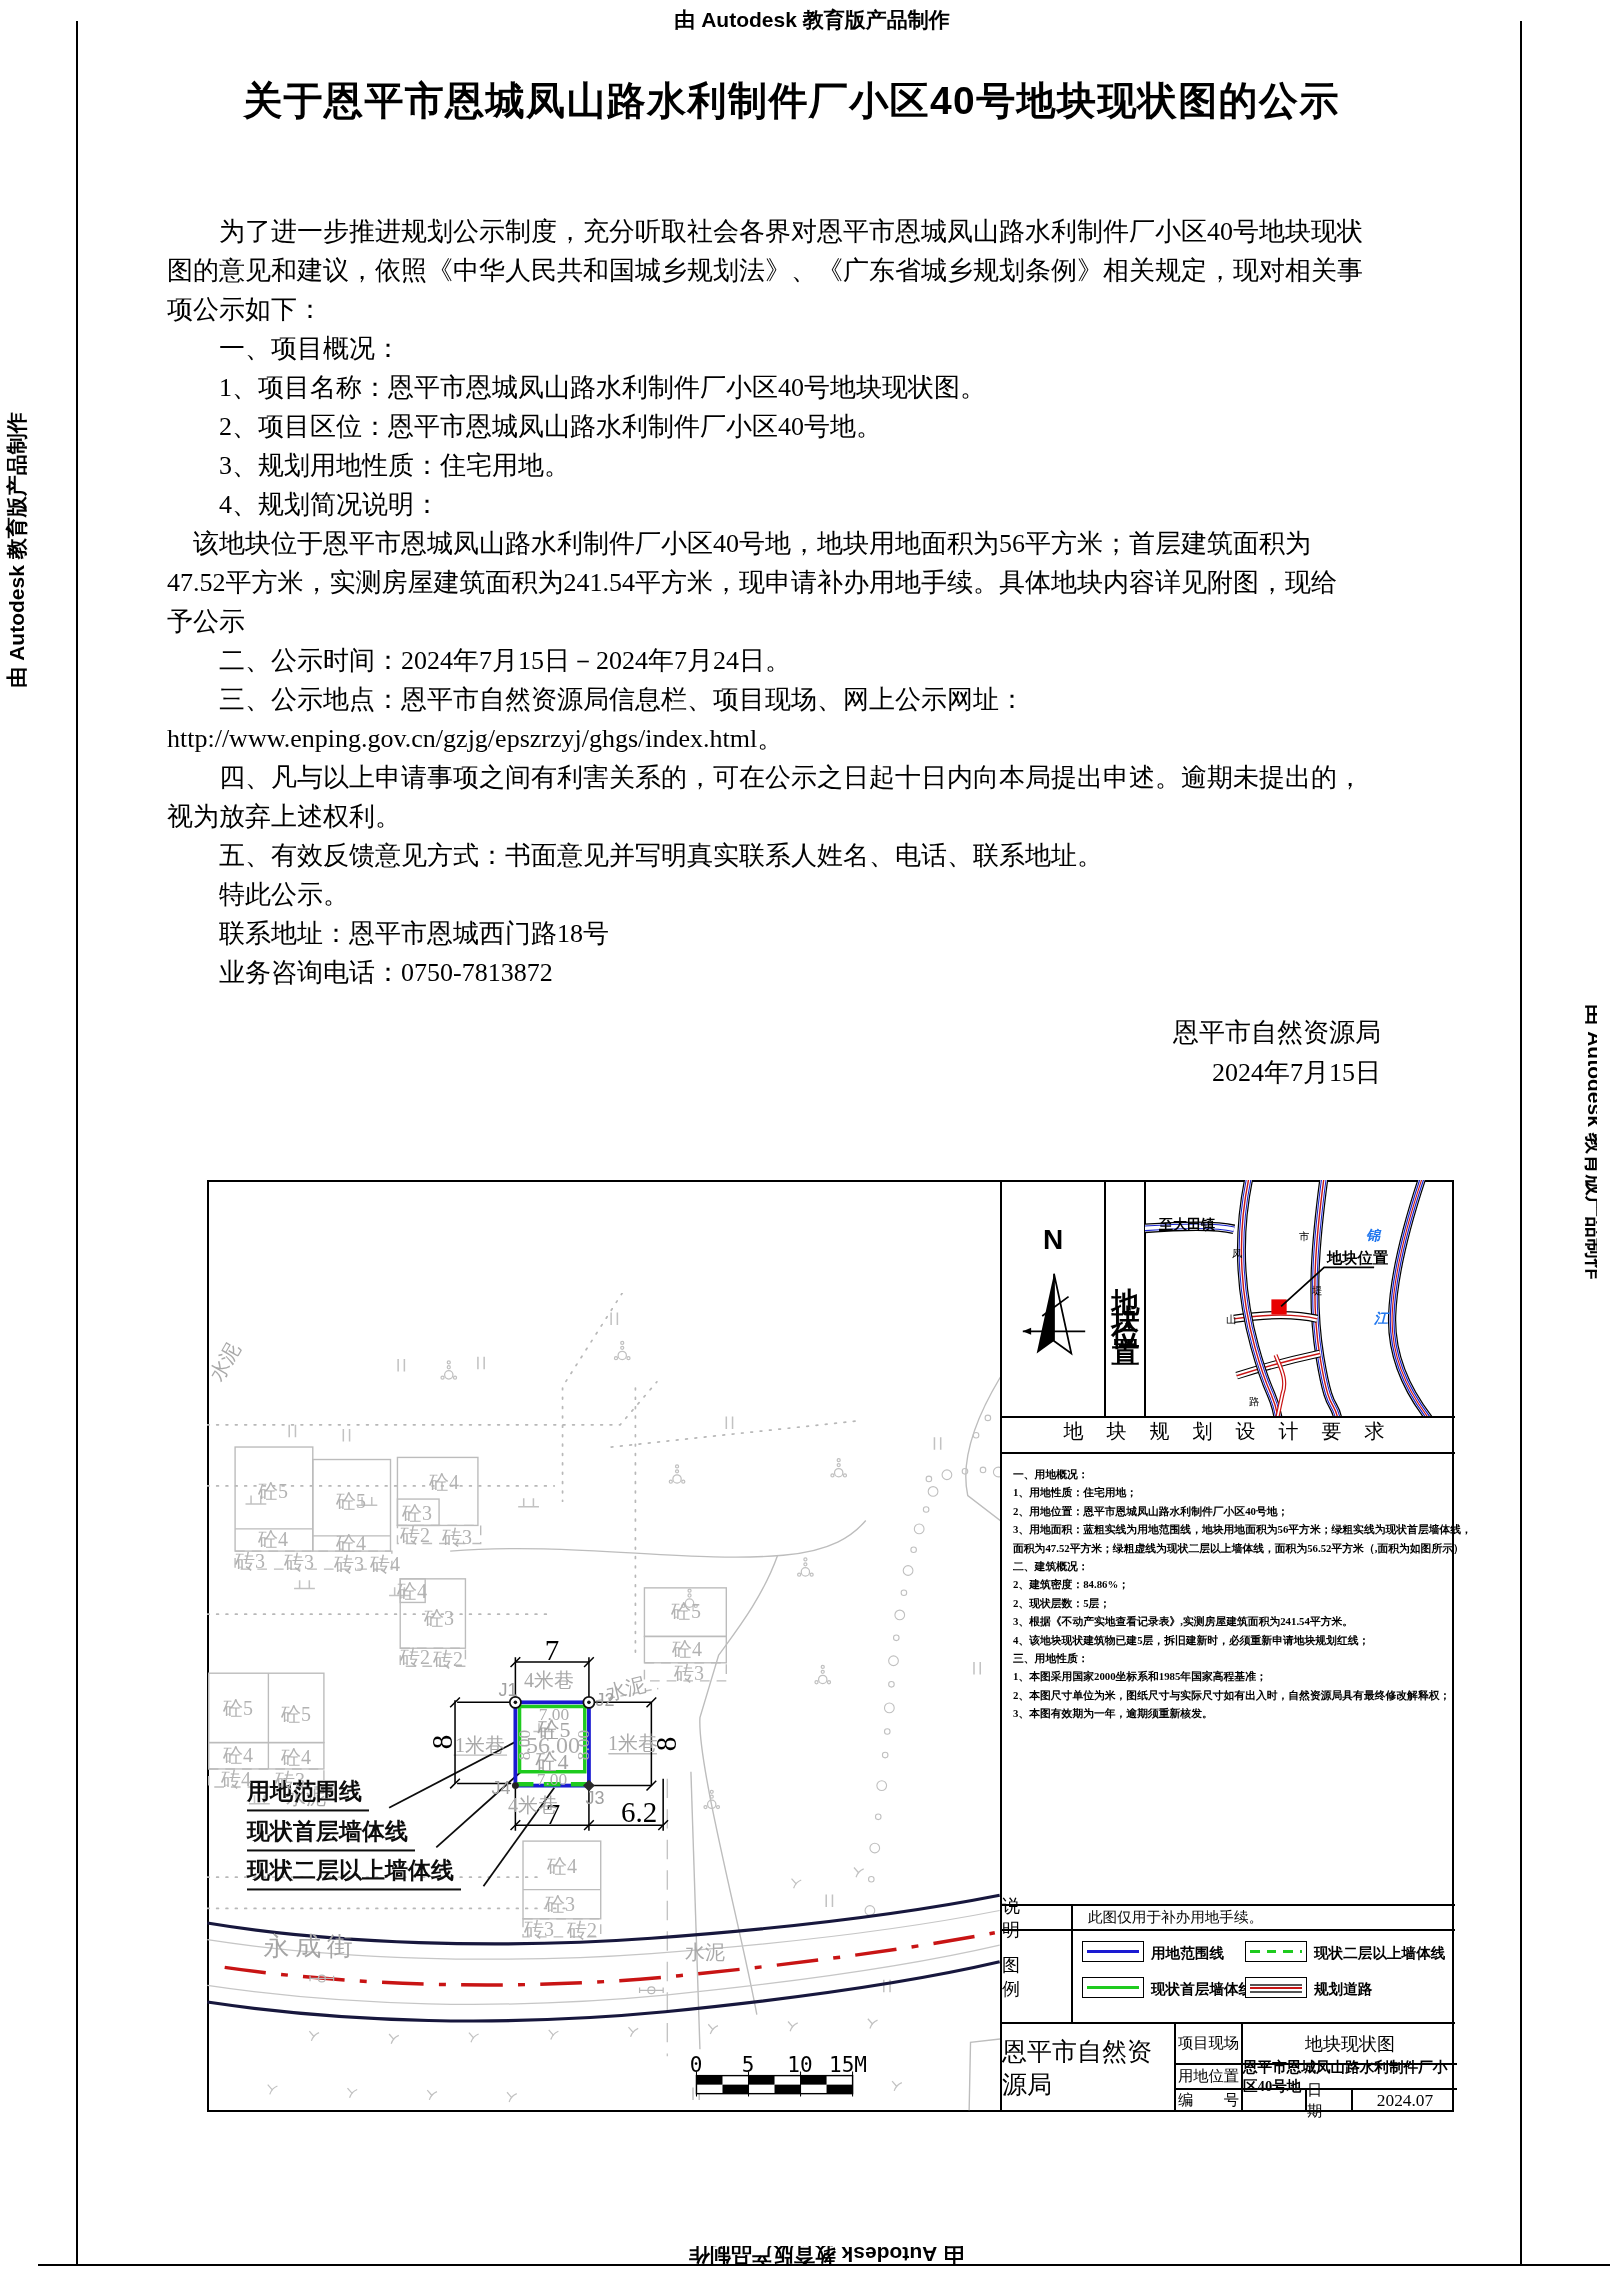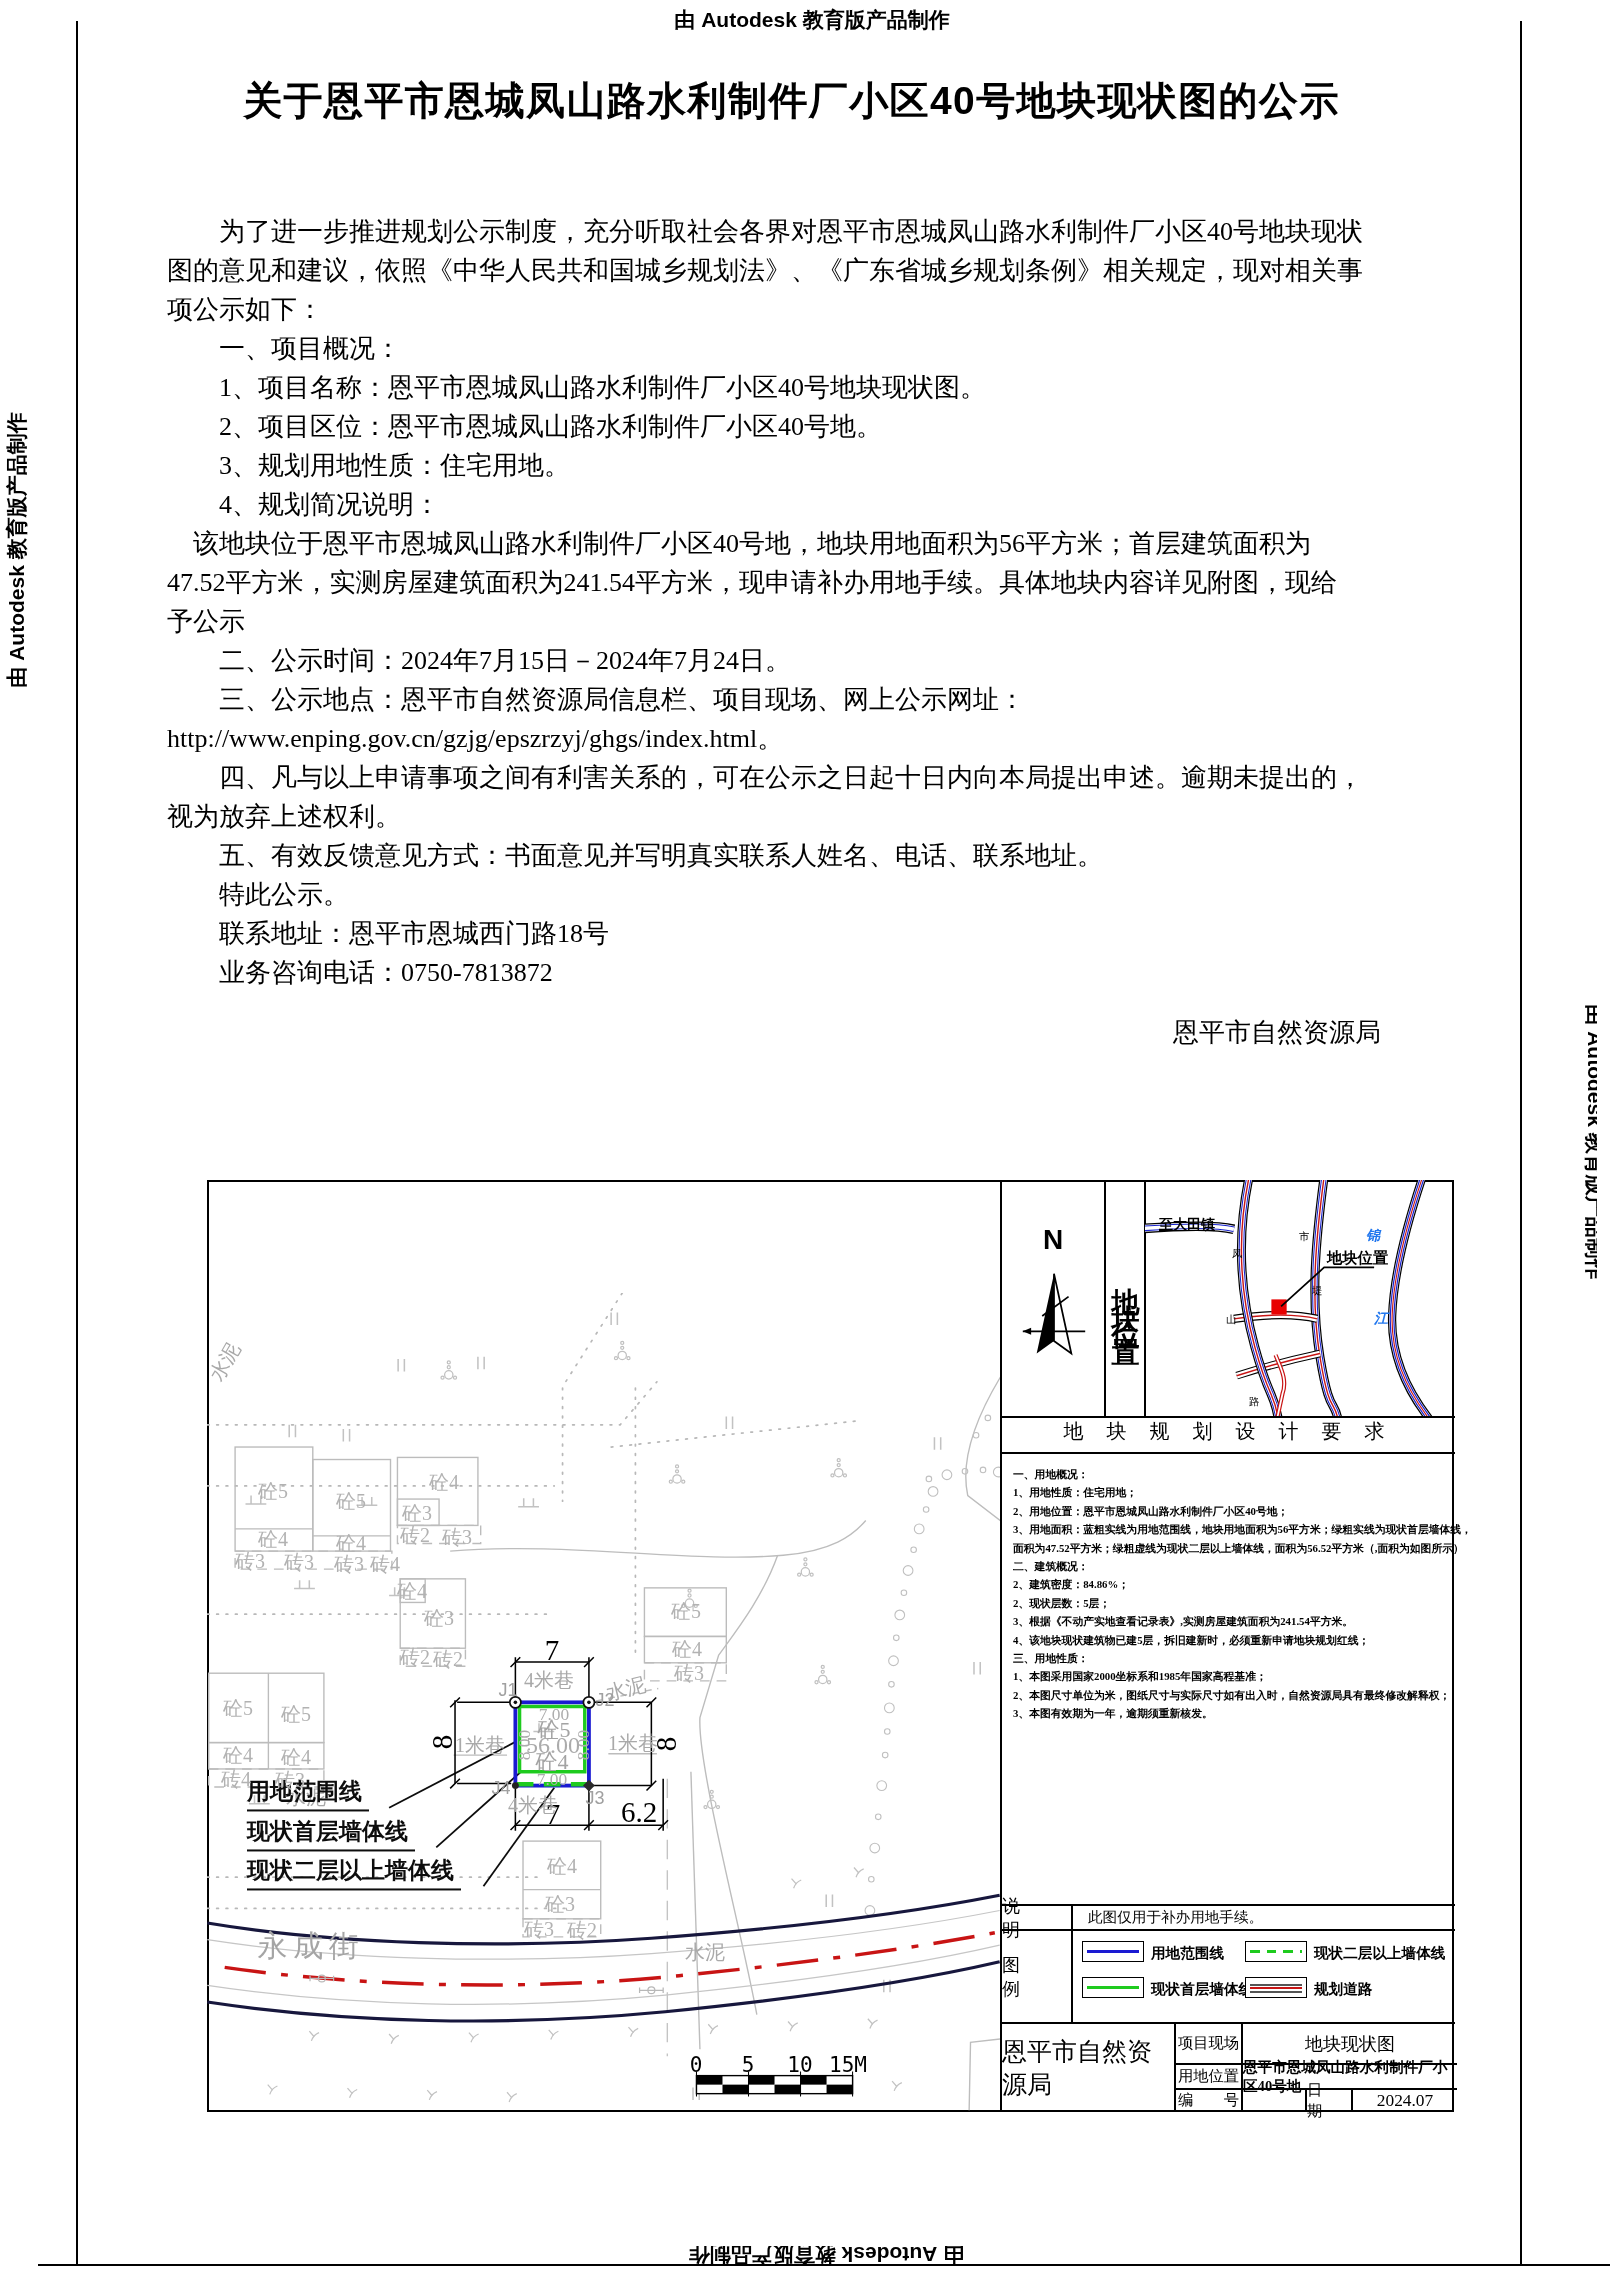--- a/index.html
+++ b/index.html
@@ -24,21 +24,21 @@
     font:28px "Liberation Serif",serif;letter-spacing:2.1px;}
   #map{position:absolute;left:207px;top:1293px;width:793px;height:818px;overflow:hidden;}
   .ml{position:absolute;transform:translate(-50%,-50%);white-space:nowrap;font-family:"Liberation Serif",serif;}
   .ml.lane{font-size:20px;color:#a9a9a9;}
   .ml.inner{font-size:17.4px;color:#adadad;}
   .ml.inner-b{font-size:22px;color:#a3a3a3;}
   .ml.inner-lg{font-size:24px;color:#ababab;}
   .ml.j{font-size:18px;color:#a0a0a0;font-family:"Liberation Sans",sans-serif;}
   .ml.dim{font-size:29px;color:#000;}
   .ml.bld{font-size:20px;color:#b2b2b2;}
-  .ml.street{font-size:30px;color:#a5a5a5;letter-spacing:5.6px;}
+  .ml.street{font-size:26px;color:#a5a5a5;letter-spacing:5.6px;}
   .ml.sb{font-size:21px;color:#000;font-family:"DejaVu Sans Mono",monospace;}
   .ml.lead{font-size:23px;color:#0d0d0d;font-weight:bold;transform:translate(0,-50%);
     border-bottom:2.1px solid #0d0d0d;padding:0 7px 2.1px 0;}
   
   #ncell{position:absolute;left:1000px;top:1180px;width:104px;height:236px;border-left:2.8px solid #000;box-sizing:border-box;}
   #ncell .nlab{position:absolute;left:0;width:100%;top:44px;text-align:center;font:bold 28px "Liberation Sans",sans-serif;}
   #loccol{position:absolute;left:1104px;top:1180px;width:42px;height:236px;box-sizing:border-box;
     border-left:2.1px solid #000;border-right:2.1px solid #000;display:flex;align-items:center;justify-content:center;
     writing-mode:vertical-rl;text-orientation:upright;font:bold 28px "Liberation Serif",serif;letter-spacing:16.7px;}
   #locator{position:absolute;left:1145px;top:1180px;width:309px;height:236px;overflow:hidden;}
@@ -85,20 +85,21 @@
   <div id="banner-bottom-clip">
     <div class="banner">由 Autodesk 教育版产品制作</div>
   </div>
   <div id="banner-right-clip">
     <div class="banner">由 Autodesk 教育版产品制作</div>
   </div>
 
   <div id="notice-title">关于恩平市恩城凤山路水利制件厂小区40号地块现状图的公示</div>
   <div id="notice-body"><div class="bline">　　为了进一步推进规划公示制度，充分听取社会各界对恩平市恩城凤山路水利制件厂小区40号地块现状</div><div class="bline">图的意见和建议，依照《中华人民共和国城乡规划法》、《广东省城乡规划条例》相关规定，现对相关事</div><div class="bline">项公示如下：</div><div class="bline">　　一、项目概况：</div><div class="bline">　　1、项目名称：恩平市恩城凤山路水利制件厂小区40号地块现状图。</div><div class="bline">　　2、项目区位：恩平市恩城凤山路水利制件厂小区40号地。</div><div class="bline">　　3、规划用地性质：住宅用地。</div><div class="bline">　　4、规划简况说明：</div><div class="bline">　该地块位于恩平市恩城凤山路水利制件厂小区40号地，地块用地面积为56平方米；首层建筑面积为</div><div class="bline">47.52平方米，实测房屋建筑面积为241.54平方米，现申请补办用地手续。具体地块内容详见附图，现给</div><div class="bline">予公示</div><div class="bline">　　二、公示时间：2024年7月15日－2024年7月24日。</div><div class="bline">　　三、公示地点：恩平市自然资源局信息栏、项目现场、网上公示网址：</div><div class="bline">http://www.enping.gov.cn/gzjg/epszrzyj/ghgs/index.html。</div><div class="bline">　　四、凡与以上申请事项之间有利害关系的，可在公示之日起十日内向本局提出申述。逾期未提出的，</div><div class="bline">视为放弃上述权利。</div><div class="bline">　　五、有效反馈意见方式：书面意见并写明真实联系人姓名、电话、联系地址。</div><div class="bline">　　特此公示。</div><div class="bline">　　联系地址：恩平市恩城西门路18号</div><div class="bline">　　业务咨询电话：0750-7813872</div></div>
   <div class="sign" style="top:1015px;">恩平市自然资源局</div>
+  <div class="sign" style="top:1055px;">2024年7月15日</div>
 
   <div id="dframe"></div>
 
   <div id="map">
     <svg width="793" height="818" viewBox="0 0 1142 1179">
       <defs>
         <g id="tree" stroke="#c0c0c0" fill="none" stroke-width="1.8">
           <circle r="6"></circle>
             <circle cx="-9" cy="4" r="2.2"></circle>
             <circle cx="9" cy="4" r="2.2"></circle>

